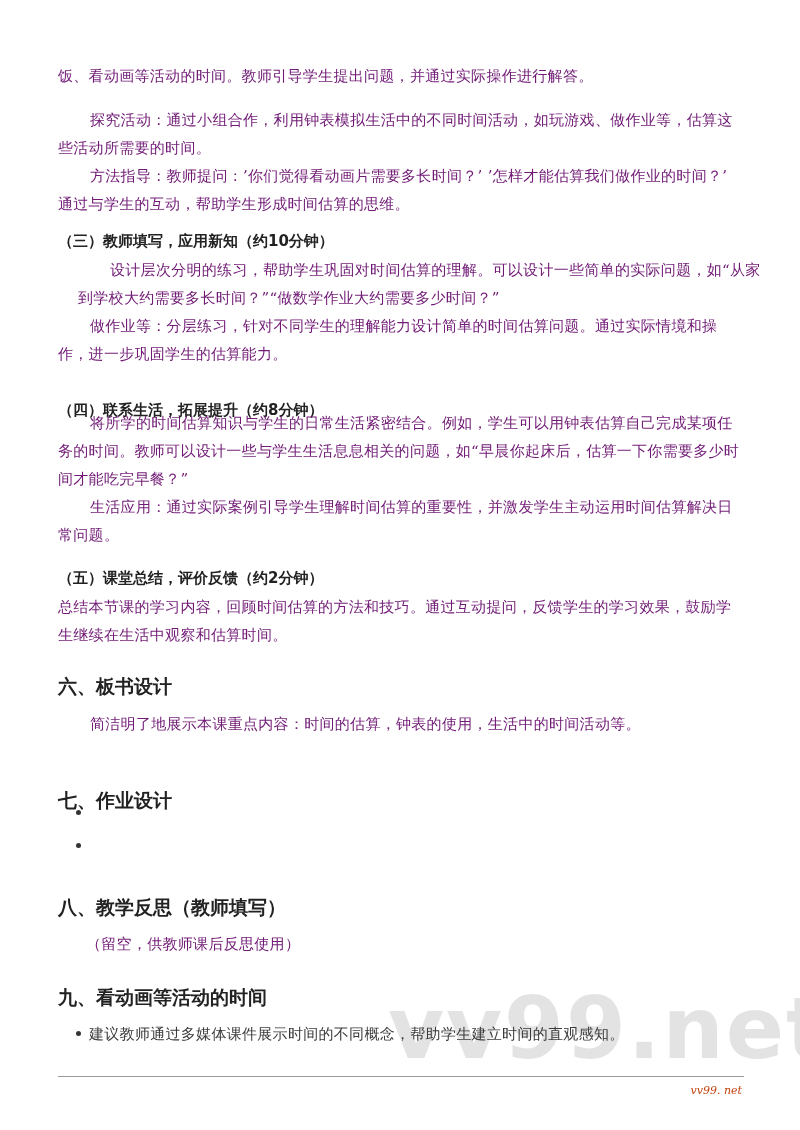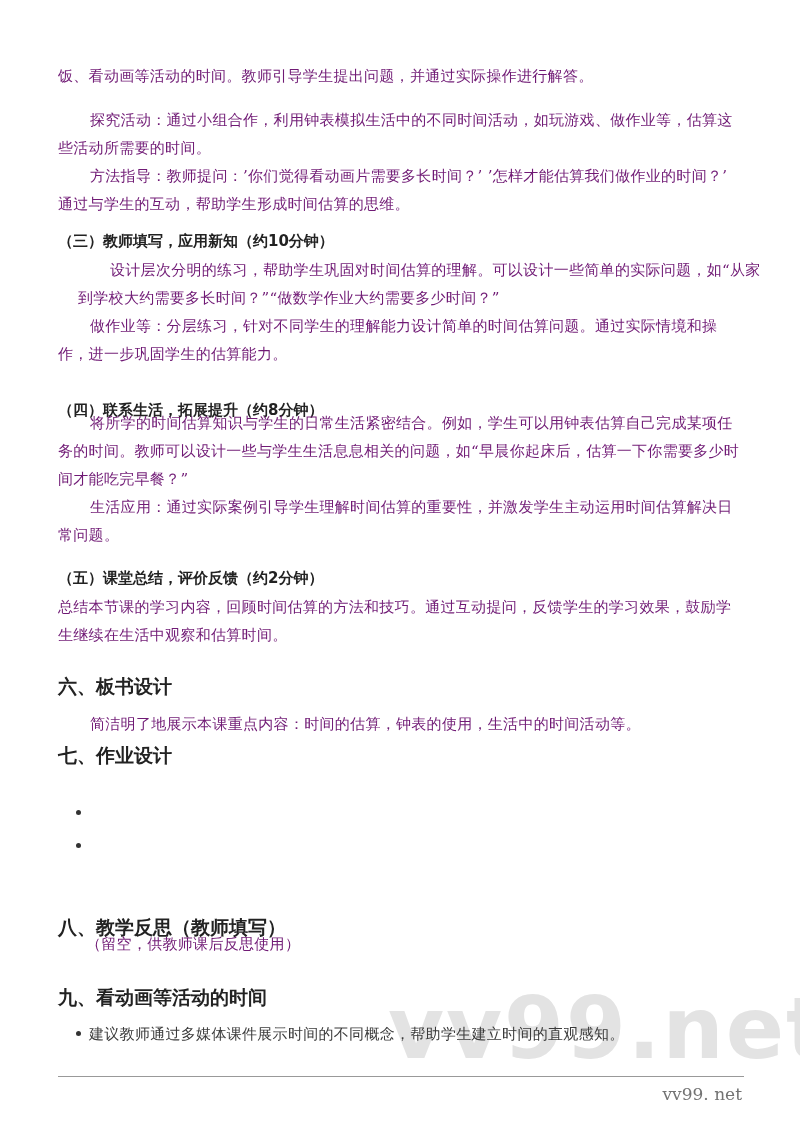--- a/index.html
+++ b/index.html
@@ -88,22 +88,23 @@
       top: 1076px;
       width: 686px;
       height: 0;
       border-top: 1.5px solid #999999;
     }
     .footer {
       position: absolute;
       right: 58px;
       top: 1084px;
       font-family: "DejaVu Serif", "Liberation Serif", serif;
-      font-size: 17px;
-      color: #737373;
+      font-style: italic;
+      font-size: 11px;
+      color: #c2410c;
     }
   </style>
 </head>
 <body>
 
 <div class="watermark">vv99.net</div>
 
 <div class="page content">
 
   <div class="p" style="top:62px;">饭、看动画等活动的时间。教师引导学生提出问题，并通过实际操作进行解答。</div>
@@ -117,29 +118,29 @@
   <div class="sub" style="top:383px;margin-top:16px;">（四）联系生活，拓展提升（约8分钟）</div>
   <div class="p indent" style="top:409px;">将所学的时间估算知识与学生的日常生活紧密结合。例如，学生可以用钟表估算自己完成某项任务的时间。教师可以设计一些与学生生活息息相关的问题，如“早晨你起床后，估算一下你需要多少时间才能吃完早餐？”</div>
   <div class="p indent" style="top:493px;">生活应用：通过实际案例引导学生理解时间估算的重要性，并激发学生主动运用时间估算解决日常问题。</div>
 
   <div class="sub" style="top:567px;">（五）课堂总结，评价反馈（约2分钟）</div>
   <div class="p" style="top:593px;">总结本节课的学习内容，回顾时间估算的方法和技巧。通过互动提问，反馈学生的学习效果，鼓励学生继续在生活中观察和估算时间。</div>
 
   <div class="h2" style="top:673px;">六、板书设计</div>
   <div class="p indent" style="top:710px;">简洁明了地展示本课重点内容：时间的估算，钟表的使用，生活中的时间活动等。</div>
 
-  <div class="h2" style="top:742px;">七、作业设计</div>
+  <div class="h2" style="top:787px;">七、作业设计</div>
   <div class="bullet" style="top:801px;">
     <span class="dot"></span>
   </div>
   <div class="bullet" style="top:834px;">
     <span class="dot"></span>
   </div>
 
-  <div class="h2" style="top:894px;margin-top:20px;">八、教学反思（教师填写）</div>
+  <div class="h2" style="top:894px;">八、教学反思（教师填写）</div>
   <div class="p" style="top:930px; left:28px;">（留空，供教师课后反思使用）</div>
 
   <div class="h2" style="top:984px;">九、看动画等活动的时间</div>
   <div class="bullet" style="top:1022px;">
     <span class="dot"></span><span>建议教师通过多媒体课件展示时间的不同概念，帮助学生建立时间的直观感知。</span>
   </div>
 
 </div>
 
 <div class="rule"></div>

